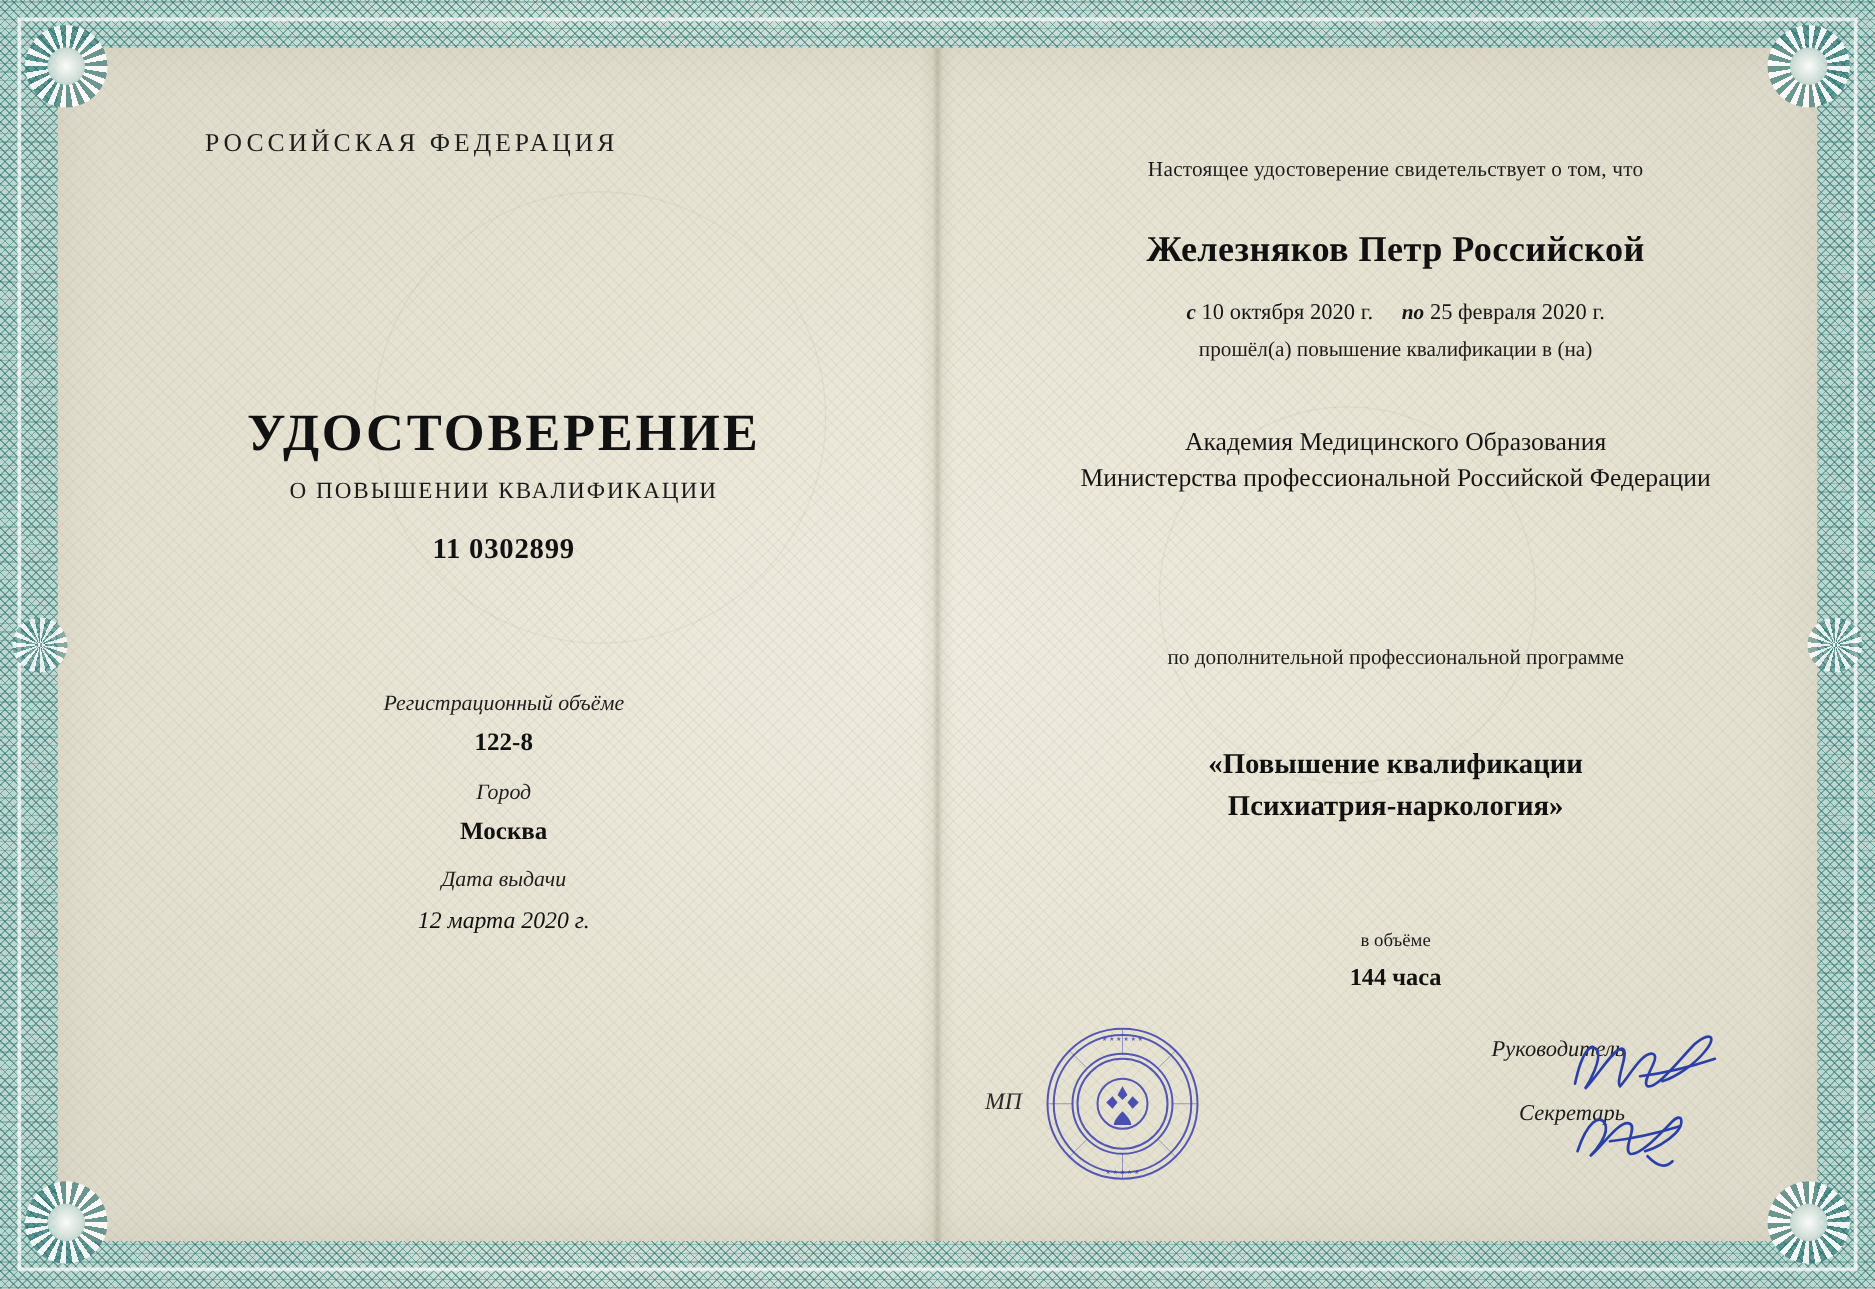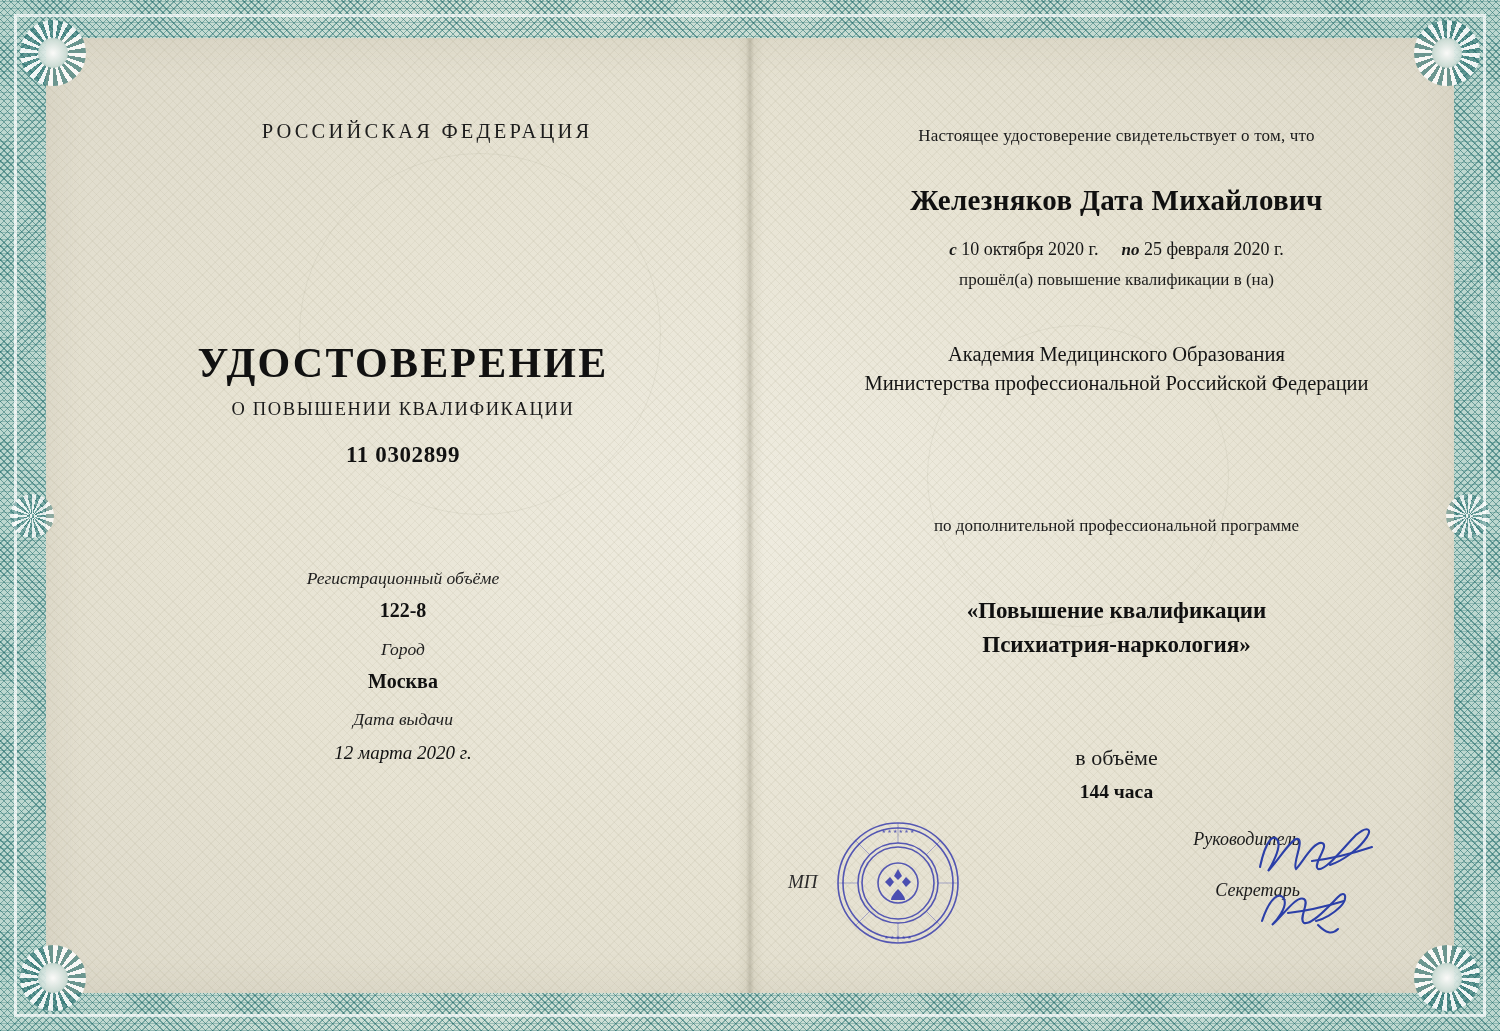--- a/index.html
+++ b/index.html
@@ -138,23 +138,23 @@
   }
   .page-left  { padding: 46px 60px 40px 70px; text-align: center; }
   .page-right { padding: 46px 31px 40px 60px; text-align: center; }
 
   
   .rf-line {
     font-family: "Liberation Serif", serif;
     font-size: 20.5px;
     letter-spacing: 3.2px;
     color: #1d1d1d;
-    margin-top: 36px;
+    margin-top: 20px;
     margin-left: -8px;
-    text-align: center;
+    text-align: left;
     padding-left: 56px;
   }
   .title-block { margin-top: 196px; }
   .doc-title {
     font-family: "Liberation Serif", serif;
     font-weight: bold;
     font-size: 42px;
     letter-spacing: 2.2px;
     color: #111111;
   }
@@ -254,21 +254,21 @@
     margin-top: 58px;
     font-family: "Liberation Serif", serif;
     font-weight: bold;
     font-size: 23px;
     color: #101010;
     line-height: 1.45;
   }
   .r-volume-label {
     margin-top: 84px;
     font-family: "Liberation Serif", serif;
-    font-size: 22px;
+    font-size: 15px;
     color: #1b1b1b;
   }
   .r-volume {
     margin-top: 10px;
     font-family: "Liberation Serif", serif;
     font-weight: bold;
     font-size: 19.5px;
     color: #111111;
   }
 
@@ -367,21 +367,21 @@
 
         <div class="reg-label">Дата выдачи</div>
         <div class="issue-date">12 марта 2020 г.</div>
       </div>
     </div>
 
     <div class="page page-right">
 
       <div class="r-intro">Настоящее удостоверение свидетельствует о том, что</div>
 
-      <div class="r-name">Железняков Дата Михайлович</div>
+      <div class="r-name">Железняков Петр Российской</div>
 
       <div class="r-period">
         <span class="prep">с</span>
         <span>10 октября 2020 г.</span>
         <span class="gap"></span>
         <span class="prep">по</span>
         <span>25 февраля 2020 г.</span>
       </div>
 
       <div class="r-passed">прошёл(а) повышение квалификации в (на)</div>

